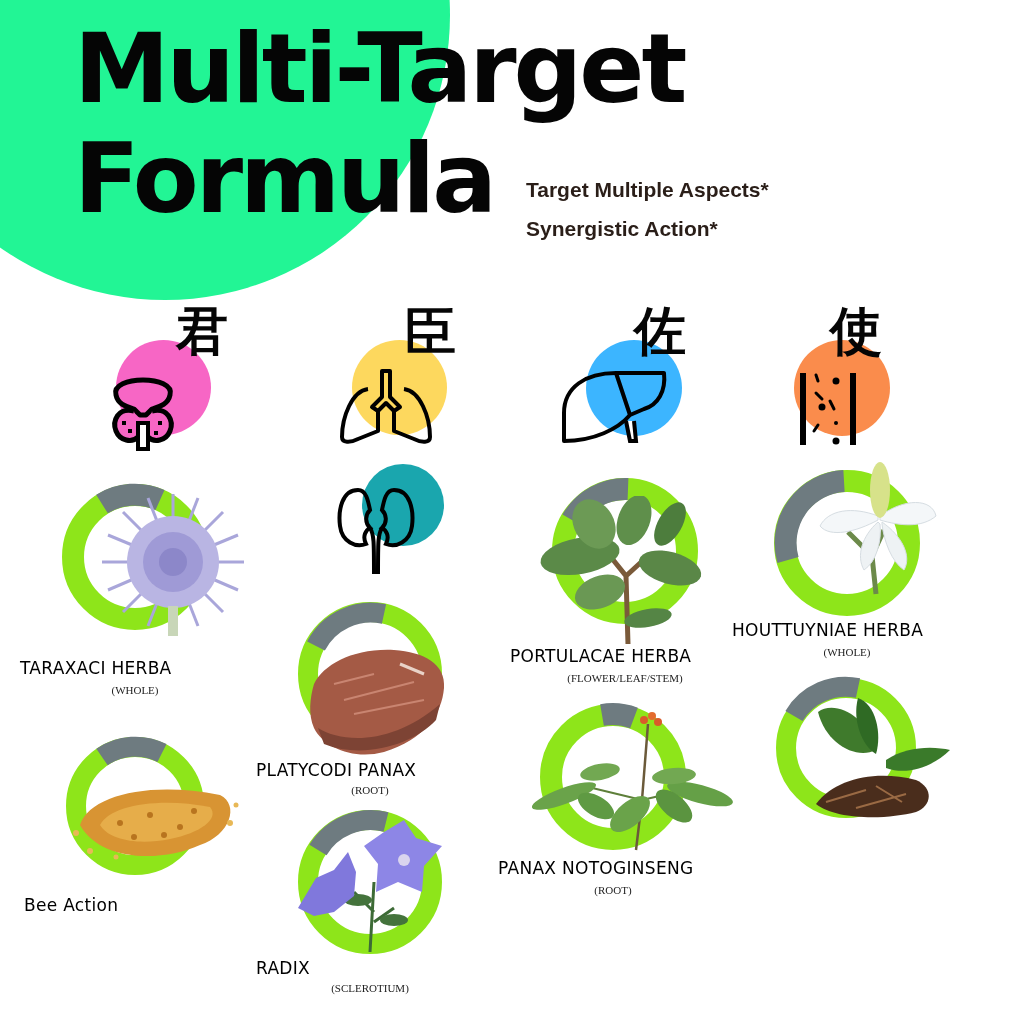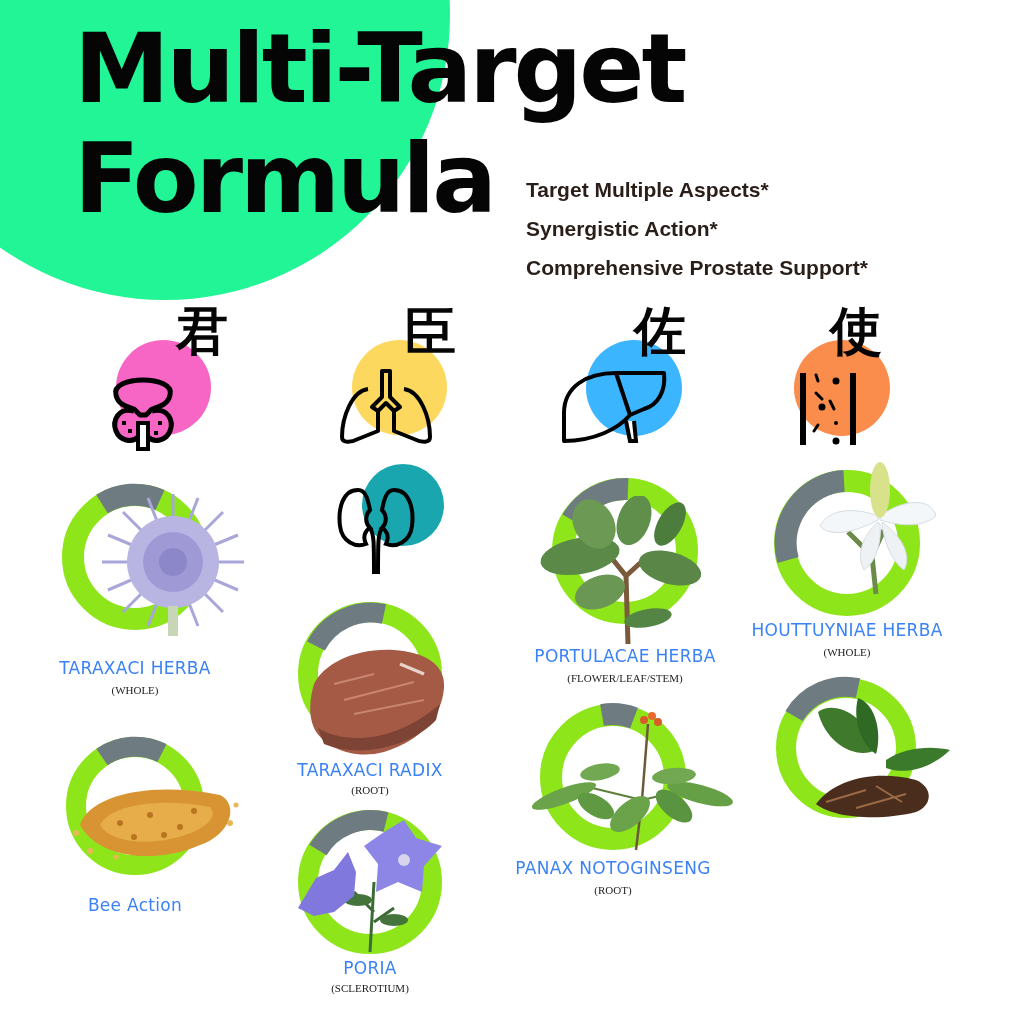--- a/index.html
+++ b/index.html
@@ -14,37 +14,36 @@
   .taglines { position: absolute; left: 526px; top: 170px; color: #2a1e18; font-family: "Liberation Sans", sans-serif; font-weight: 700; font-size: 21px; line-height: 39px; }
   .taglines div { white-space: nowrap; }
 
   .role { position: absolute; width: 130px; height: 140px; }
   .role .dot { position: absolute; border-radius: 50%; }
   .role .hanzi { position: absolute; font-family: "DejaVu Serif", serif; font-weight: 900; font-size: 52px; color: #050505; line-height: 1; }
   .role svg { position: absolute; }
 
   .herb { position: absolute; }
   .herb .ring { position: absolute; }
-  .herb .label { position: absolute; left: -40px; right: -40px; text-align: center; font-family: "DejaVu Sans", sans-serif; color: #3b82f6; font-size: 17px; letter-spacing: 0.3px; white-space: nowrap; }
+  .herb .label { position: absolute; left: -40px; right: -40px; text-align: left; font-family: "DejaVu Sans", sans-serif; color: #000000; font-size: 17px; letter-spacing: 0.3px; white-space: nowrap; }
   .herb .sub { position: absolute; left: -40px; right: -40px; text-align: center; font-family: Liberation Serif, serif; color: #222; font-size: 11px; white-space: nowrap; }
 </style>
 </head>
 <body>
 
 <div class="blob"></div>
 
 <div class="title">
   <div>Multi-Target</div>
   <div>Formula</div>
 </div>
 
 <div class="taglines">
   <div>Target Multiple Aspects*</div>
   <div>Synergistic Action*</div>
-  <div>Comprehensive Prostate Support*</div>
 </div>
 
 <div class="role" style="left:108px; top:305px;">
   <div class="dot" style="left:8px; top:35px; width:95px; height:95px; background:#f766c5;"></div>
   <div class="hanzi" style="left:68px; top:0px;">君</div>
   <svg style="left:0; top:58px;" width="70" height="90" viewBox="0 0 70 90">
     <path d="M8 32 C2 12 68 12 62 32 C60 42 50 44 44 46 L38 52 L32 52 L26 46 C20 44 10 42 8 32 Z" fill="#f766c5" stroke="#000" stroke-width="5" stroke-linejoin="round"></path>
     <path d="M26 48 C10 44 4 58 8 68 C12 78 24 80 30 74" fill="#f766c5" stroke="#000" stroke-width="5"></path>
     <path d="M44 48 C60 44 66 58 62 68 C58 78 46 80 40 74" fill="#f766c5" stroke="#000" stroke-width="5"></path>
     <rect x="30" y="60" width="10" height="26" fill="#fff" stroke="#000" stroke-width="4"></rect>
@@ -161,38 +160,38 @@
   <svg class="ring" width="148" height="148" viewBox="0 0 148 148">
     <circle cx="74" cy="74" r="62" fill="none" stroke="#8ee51a" stroke-width="20"></circle>
     <path d="M20 46 A62 62 0 0 1 88 14" fill="none" stroke="#6e7b80" stroke-width="20"></path>
   </svg>
   <svg style="position:absolute; left:8px; top:44px;" width="146" height="116" viewBox="0 0 146 116">
     <path d="M10 40 C20 20 50 4 90 6 C120 8 142 20 140 44 C138 70 120 96 80 108 C50 116 20 104 10 84 C4 70 6 54 10 40 Z" fill="#a45a45"></path>
     <path d="M14 84 C40 100 90 100 136 60 L132 76 C110 100 60 116 20 100 Z" fill="#7d4334"></path>
     <path d="M30 40 L70 30 M40 56 L110 38 M50 70 L120 56" stroke="#c98571" stroke-width="2"></path>
     <path d="M96 20 L120 30" stroke="#e9d3c8" stroke-width="3"></path>
   </svg>
-  <div class="label" style="top:160px;">TARAXACI RADIX</div>
+  <div class="label" style="top:160px;">PLATYCODI PANAX</div>
   <div class="sub" style="top:184px;">(ROOT)</div>
 </div>
 
 <div class="herb" style="left:296px; top:808px; width:148px; height:148px;">
   <svg class="ring" width="148" height="148" viewBox="0 0 148 148">
     <circle cx="74" cy="74" r="62" fill="none" stroke="#8ee51a" stroke-width="20"></circle>
     <path d="M22 42 A62 62 0 0 1 90 14" fill="none" stroke="#6e7b80" stroke-width="20"></path>
   </svg>
   <svg style="position:absolute; left:-2px; top:4px;" width="160" height="148" viewBox="0 0 160 148">
     <path d="M76 140 L80 70 M80 100 L60 80 M80 110 L100 96" stroke="#3d6b36" stroke-width="3"></path>
     <ellipse cx="64" cy="88" rx="14" ry="6" fill="#44733c"></ellipse>
     <ellipse cx="100" cy="108" rx="14" ry="6" fill="#44733c"></ellipse>
     <path d="M90 20 L110 8 L122 26 L148 34 L130 54 L128 80 L104 70 L82 80 L84 52 L70 34 Z" fill="#8d86e6"></path>
     <circle cx="110" cy="48" r="6" fill="#d9d4ee"></circle>
     <path d="M4 96 L22 66 L40 58 L54 40 L62 60 L60 84 L40 100 L20 104 Z" fill="#8078dc"></path>
   </svg>
-  <div class="label" style="top:150px;">PORIA</div>
+  <div class="label" style="top:150px;">RADIX</div>
   <div class="sub" style="top:174px;">(SCLEROTIUM)</div>
 </div>
 
 <div class="herb" style="left:550px; top:476px; width:150px; height:150px;">
   <svg class="ring" width="150" height="150" viewBox="0 0 150 150">
     <circle cx="75" cy="75" r="62" fill="none" stroke="#8ee51a" stroke-width="22"></circle>
     <path d="M22 44 A62 62 0 0 1 78 13" fill="none" stroke="#6e7b80" stroke-width="22"></path>
   </svg>
   <svg style="position:absolute; left:-20px; top:20px;" width="176" height="148" viewBox="0 0 176 148">
     <path d="M98 148 L96 80 L80 60 M96 80 L120 58" stroke="#7a5a3a" stroke-width="5" fill="none"></path>

